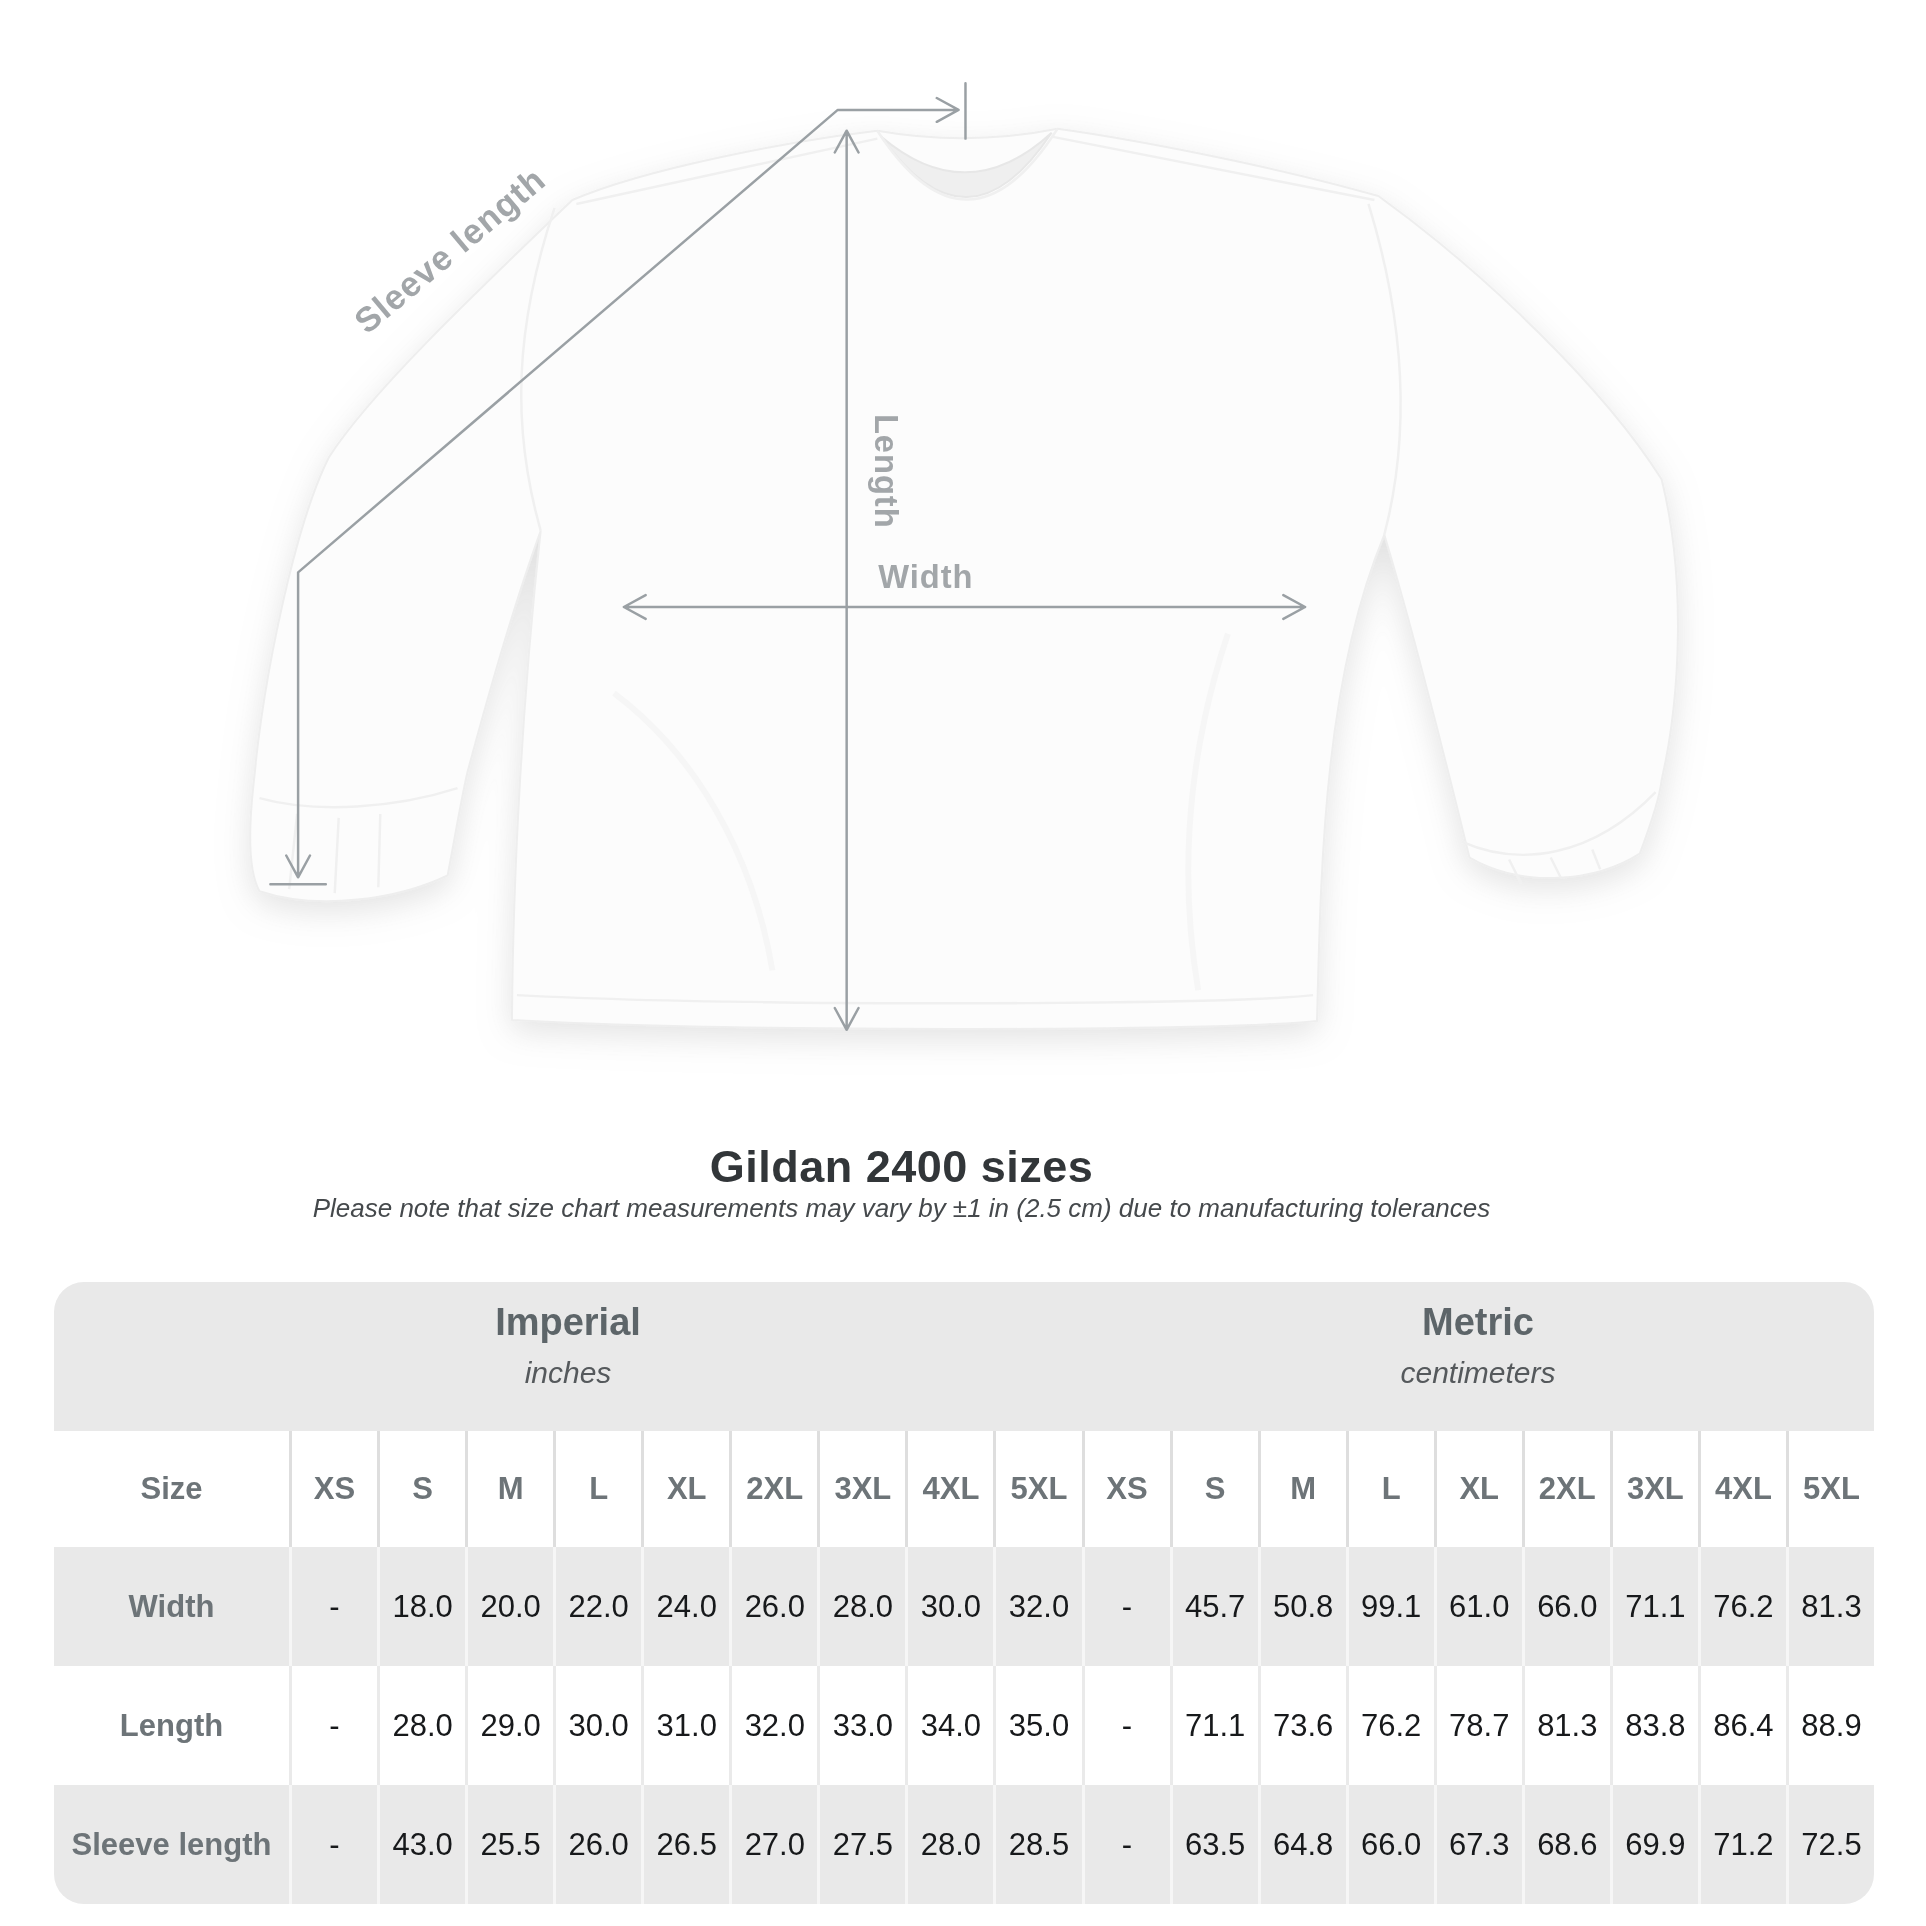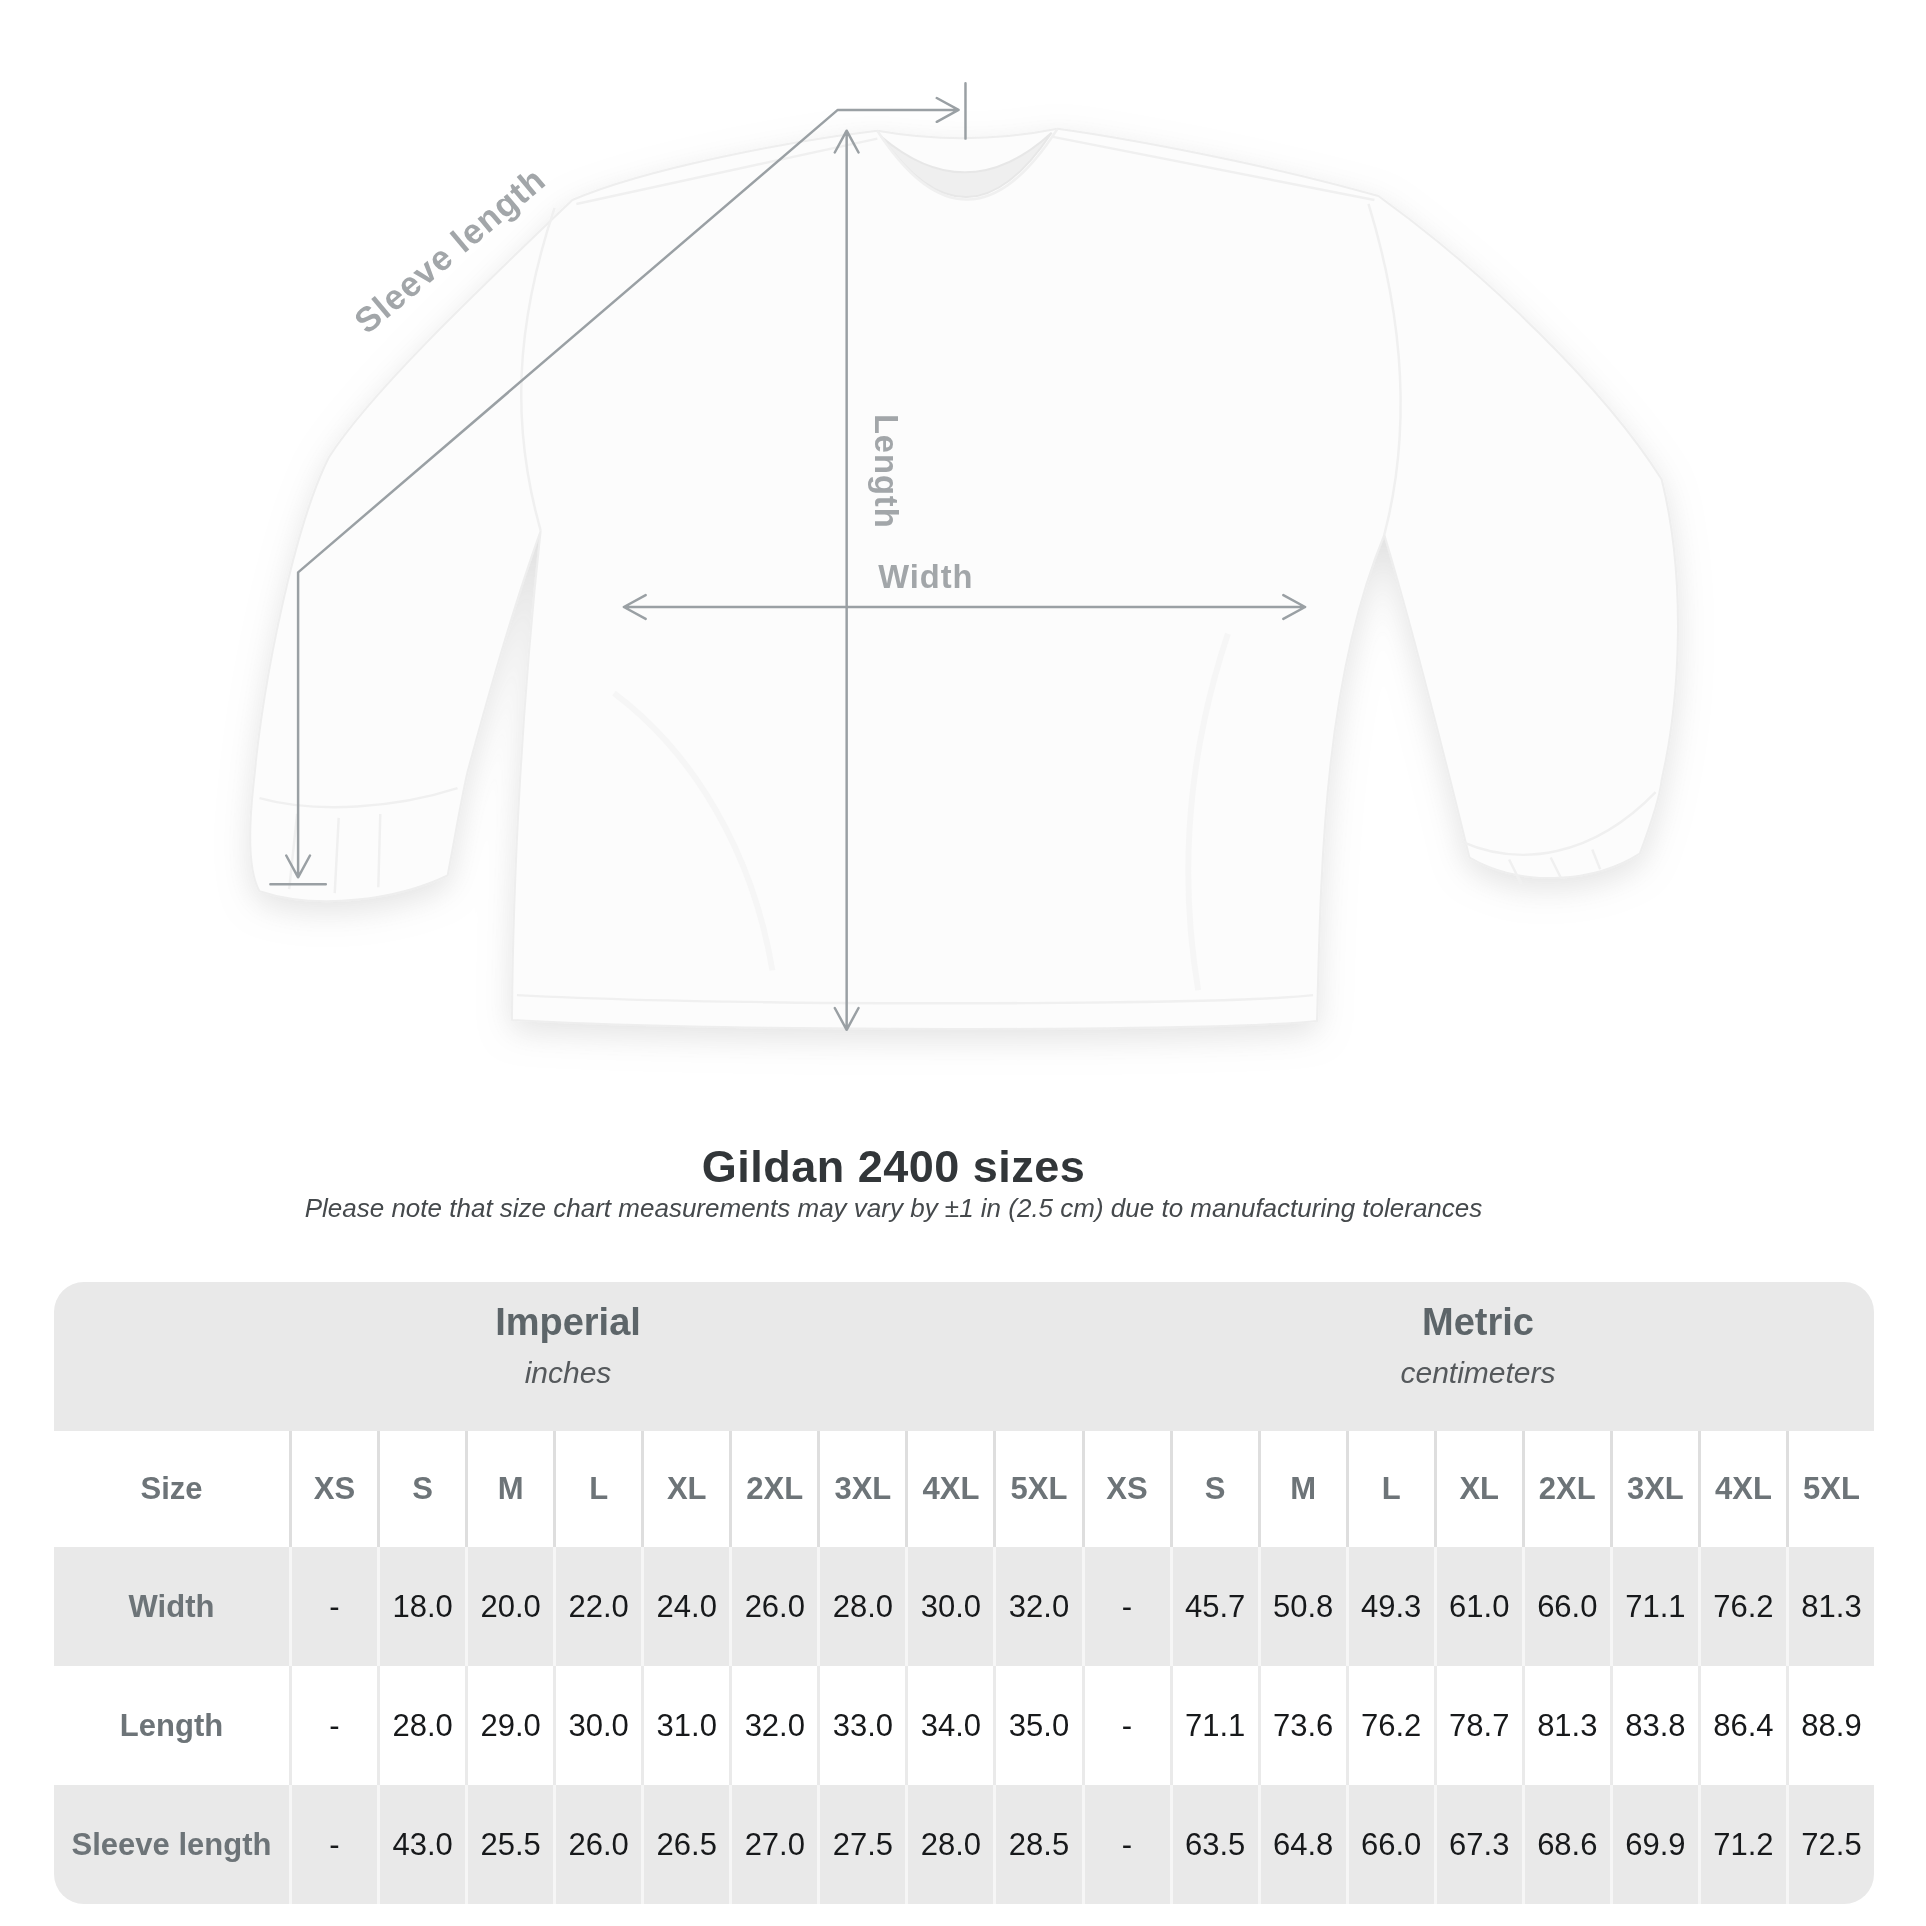--- a/index.html
+++ b/index.html
@@ -15,21 +15,21 @@
 
   
   .shirt-svg { position: absolute; left: 0; top: 0; }
   .tee { fill: #fcfcfc; stroke: #eeeeee; stroke-width: 2; }
   .seam { fill: none; stroke: #f0f0f0; stroke-width: 2.5; }
   .wrinkle { fill: none; stroke: #f6f6f6; stroke-width: 6; }
   .ann-line { fill: none; stroke: #9aa0a4; stroke-width: 2.5; stroke-linecap: round; stroke-linejoin: round; }
   .ann-text { font-family: "Liberation Sans", sans-serif; font-weight: bold; fill: #a2a6a9; }
 
   
-  .title-block { position: absolute; left: 8px; top: 1141px; width: 1771px; text-align: center; }
+  .title-block { position: absolute; left: 16px; top: 1141px; width: 1771px; text-align: center; }
   .main-title { font-size: 45px; font-weight: bold; color: #323639; letter-spacing: 0.5px; }
   .sub-title { font-size: 26px; font-style: italic; color: #45494c; }
 
   
   .size-table {
     position: absolute; left: 54px; top: 1282px;
     width: 1820px; height: 622px;
     border-radius: 30px; overflow: hidden; background: #ffffff;
   }
   .band { display: flex; height: 149px; background: #e9e9e9; }
@@ -161,21 +161,21 @@
           <div class="tc val">20.0</div>
           <div class="tc val">22.0</div>
           <div class="tc val">24.0</div>
           <div class="tc val">26.0</div>
           <div class="tc val">28.0</div>
           <div class="tc val">30.0</div>
           <div class="tc val">32.0</div>
           <div class="tc val">-</div>
           <div class="tc val">45.7</div>
           <div class="tc val">50.8</div>
-          <div class="tc val">49.3</div>
+          <div class="tc val">99.1</div>
           <div class="tc val">61.0</div>
           <div class="tc val">66.0</div>
           <div class="tc val">71.1</div>
           <div class="tc val">76.2</div>
           <div class="tc val">81.3</div>
         </div>
         <div class="trow wrow">
           <div class="tc lbl">Length</div>
           <div class="tc val">-</div>
           <div class="tc val">28.0</div>

